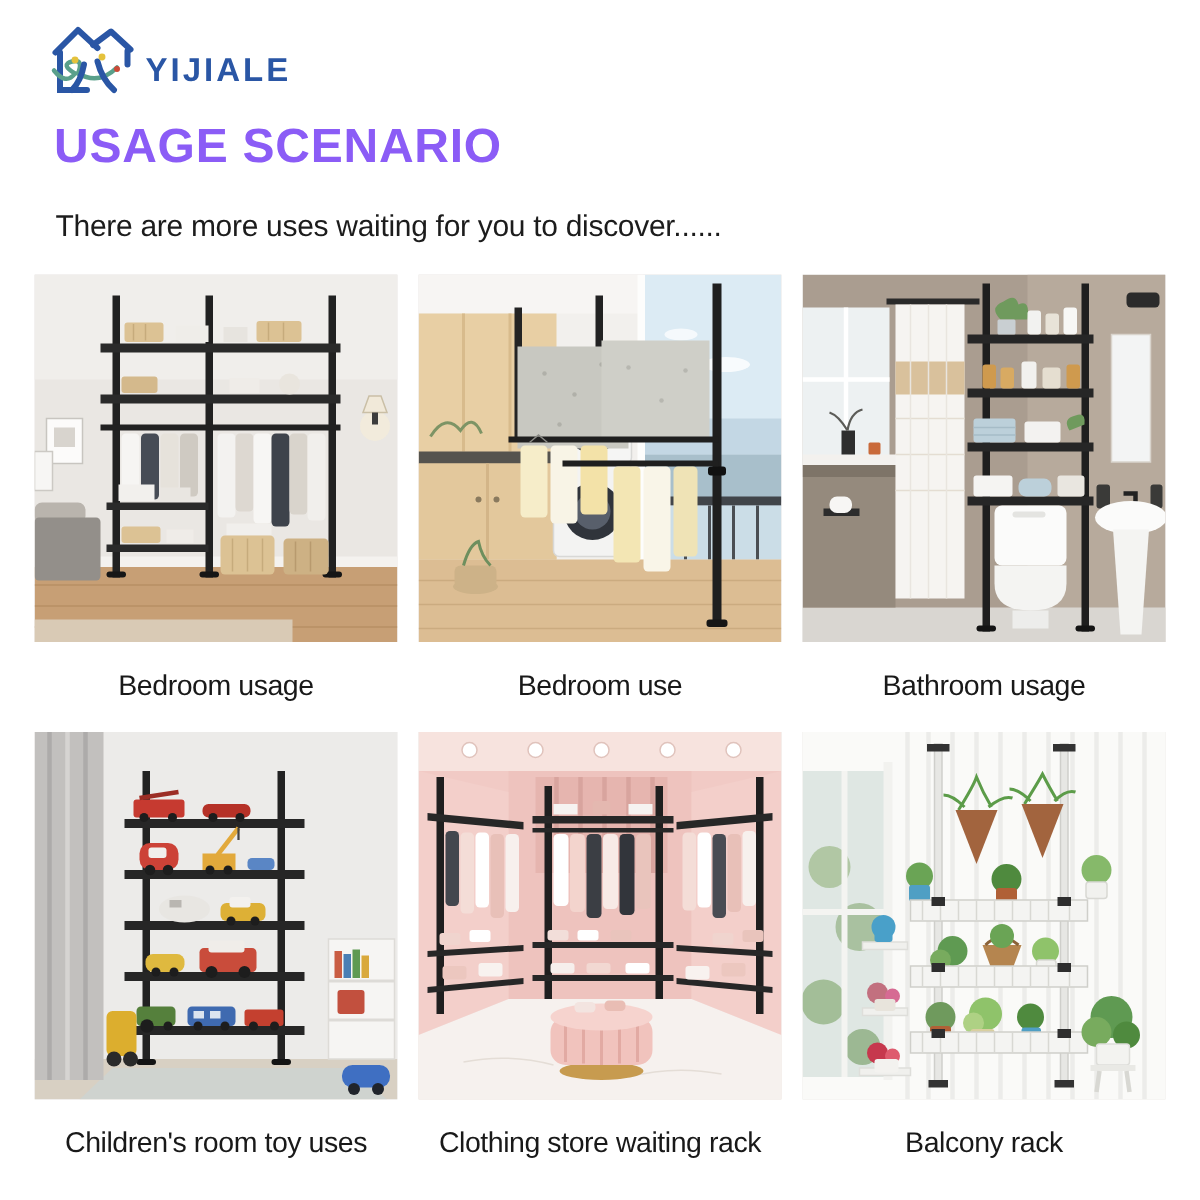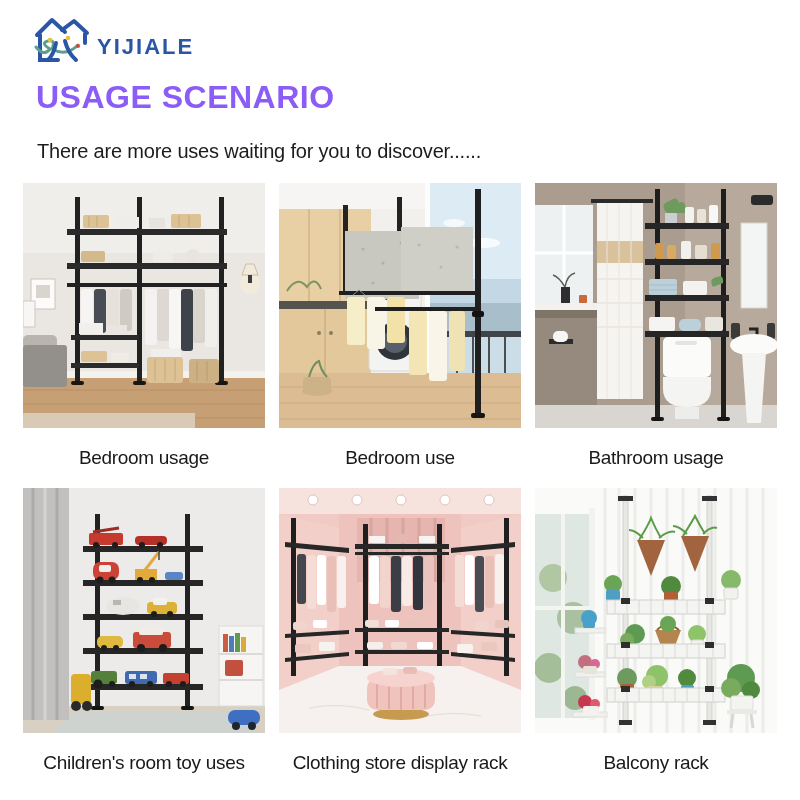--- a/index.html
+++ b/index.html
@@ -402,21 +402,21 @@
           <line x1="98" y1="192" x2="98" y2="220" stroke="#e2aaa3" stroke-width="2"></line>
           <line x1="110" y1="191" x2="110" y2="221" stroke="#e2aaa3" stroke-width="2"></line>
           <line x1="122" y1="191" x2="122" y2="222" stroke="#e2aaa3" stroke-width="2"></line>
           <line x1="134" y1="191" x2="134" y2="221" stroke="#e2aaa3" stroke-width="2"></line>
           <line x1="146" y1="192" x2="146" y2="220" stroke="#e2aaa3" stroke-width="2"></line>
           <ellipse cx="122" cy="190" rx="34" ry="9" fill="#f6d3ce"></ellipse>
           <rect x="104" y="180" width="14" height="7" rx="3" fill="#f3e4e0"></rect>
           <rect x="124" y="179" width="14" height="7" rx="3" fill="#e9bdb4"></rect>
         </svg>
       </div>
-      <figcaption>Clothing store display rack</figcaption>
+      <figcaption>Clothing store waiting rack</figcaption>
     </figure>
 
     <figure>
       <div class="photo">
         <svg viewBox="0 0 242 245">
           <rect width="242" height="245" fill="#fafaf8"></rect>
           <g stroke="#ececea" stroke-width="3">
             <line x1="70" y1="0" x2="70" y2="245"></line>
               <line x1="84" y1="0" x2="84" y2="245"></line>
             <line x1="100" y1="0" x2="100" y2="245"></line>

